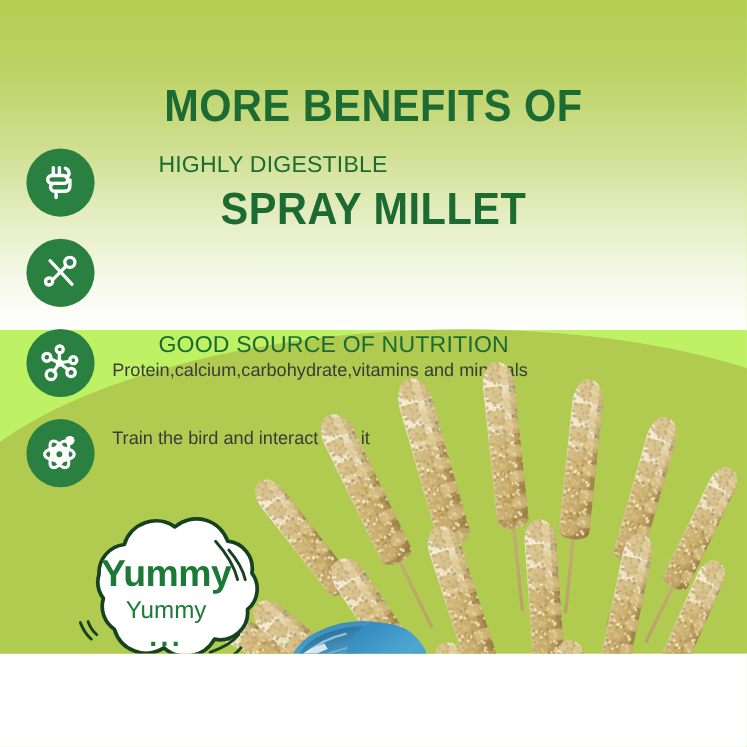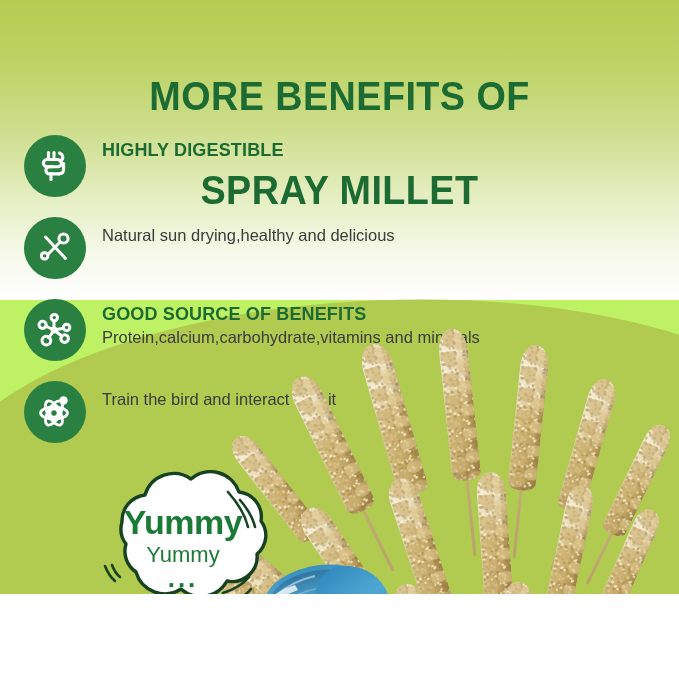--- a/index.html
+++ b/index.html
@@ -55,36 +55,37 @@
     width:62px; height:62px; flex:0 0 62px;
     margin-left:24px; margin-top:2px;
     border-radius:50%;
     background:#2a8040;
     display:flex; align-items:center; justify-content:center;
   }
   .icon-wrap svg { display:block; }
   .btext { margin-left:16px; padding-top:7px; }
   .bhead {
     color:#1c6b33;
-    font-weight:bold;
-    font-size:18px;
+    font-weight:normal;
+    font-size:21px;
     letter-spacing:0.15px;
     line-height:20px;
     white-space:nowrap;
+    margin-left:42px;
   }
   .bdesc {
     color:#3b3b3b;
     font-size:16.5px;
     line-height:23px;
     margin-top:2px;
     white-space:nowrap;
   }
 
   
-  .bubble-zone { position:absolute; left:78px; top:470px; width:230px; height:175px; }
+  .bubble-zone { position:absolute; left:46px; top:470px; width:230px; height:175px; }
   .bubble-svg { position:absolute; left:0; top:0; }
   .yummy-big {
     position:absolute; left:10px; top:34px; width:190px;
     text-align:center;
     color:#1c7a37;
     font-weight:bold;
     font-size:34px;
     line-height:36px;
     letter-spacing:-0.5px;
   }
@@ -207,21 +208,20 @@
 
             <circle cx="29.5" cy="11.5" r="4.6"></circle>
             <path d="M26.2 14.8 L14.5 26.8"></path>
             <path d="M13.6 27.7 a3.2 3.2 0 1 0 -3.2 4.4 a3.2 3.2 0 0 0 3.2 -4.4 z"></path>
 
             <path d="M11.5 10 L31.5 31.5"></path>
           </g>
         </svg>
       </div>
       <div class="btext">
-        <div class="bdesc">Natural sun drying,healthy and delicious</div>
       </div>
     </div>
 
     <div class="benefit">
       <div class="icon-wrap">
         <svg width="42" height="42" viewBox="0 0 42 42">
           <g stroke="#ffffff" stroke-width="3" fill="none">
             <path d="M20 21 L20 10"></path>
             <path d="M20 21 L10.5 16.5"></path>
             <path d="M20 21 L31 19"></path>
@@ -234,21 +234,21 @@
           <g fill="none" stroke="#ffffff" stroke-width="3">
             <circle cx="20.3" cy="8.6" r="3.2"></circle>
             <circle cx="8.6" cy="15.8" r="3.6"></circle>
             <circle cx="32.6" cy="18.4" r="3.2"></circle>
             <circle cx="30.6" cy="29.6" r="3.8"></circle>
             <circle cx="12.4" cy="31.6" r="4.4"></circle>
           </g>
         </svg>
       </div>
       <div class="btext">
-        <div class="bhead">GOOD SOURCE OF BENEFITS</div>
+        <div class="bhead">GOOD SOURCE OF NUTRITION</div>
         <div class="bdesc">Protein,calcium,carbohydrate,vitamins and minerals</div>
       </div>
     </div>
 
     <div class="benefit">
       <div class="icon-wrap">
         <svg width="42" height="42" viewBox="0 0 42 42">
           <g fill="none" stroke="#ffffff" stroke-width="2.8">
             <ellipse cx="20" cy="22" rx="13.5" ry="6"></ellipse>
             <ellipse cx="20" cy="22" rx="13.5" ry="6" transform="rotate(60 20 22)"></ellipse>

